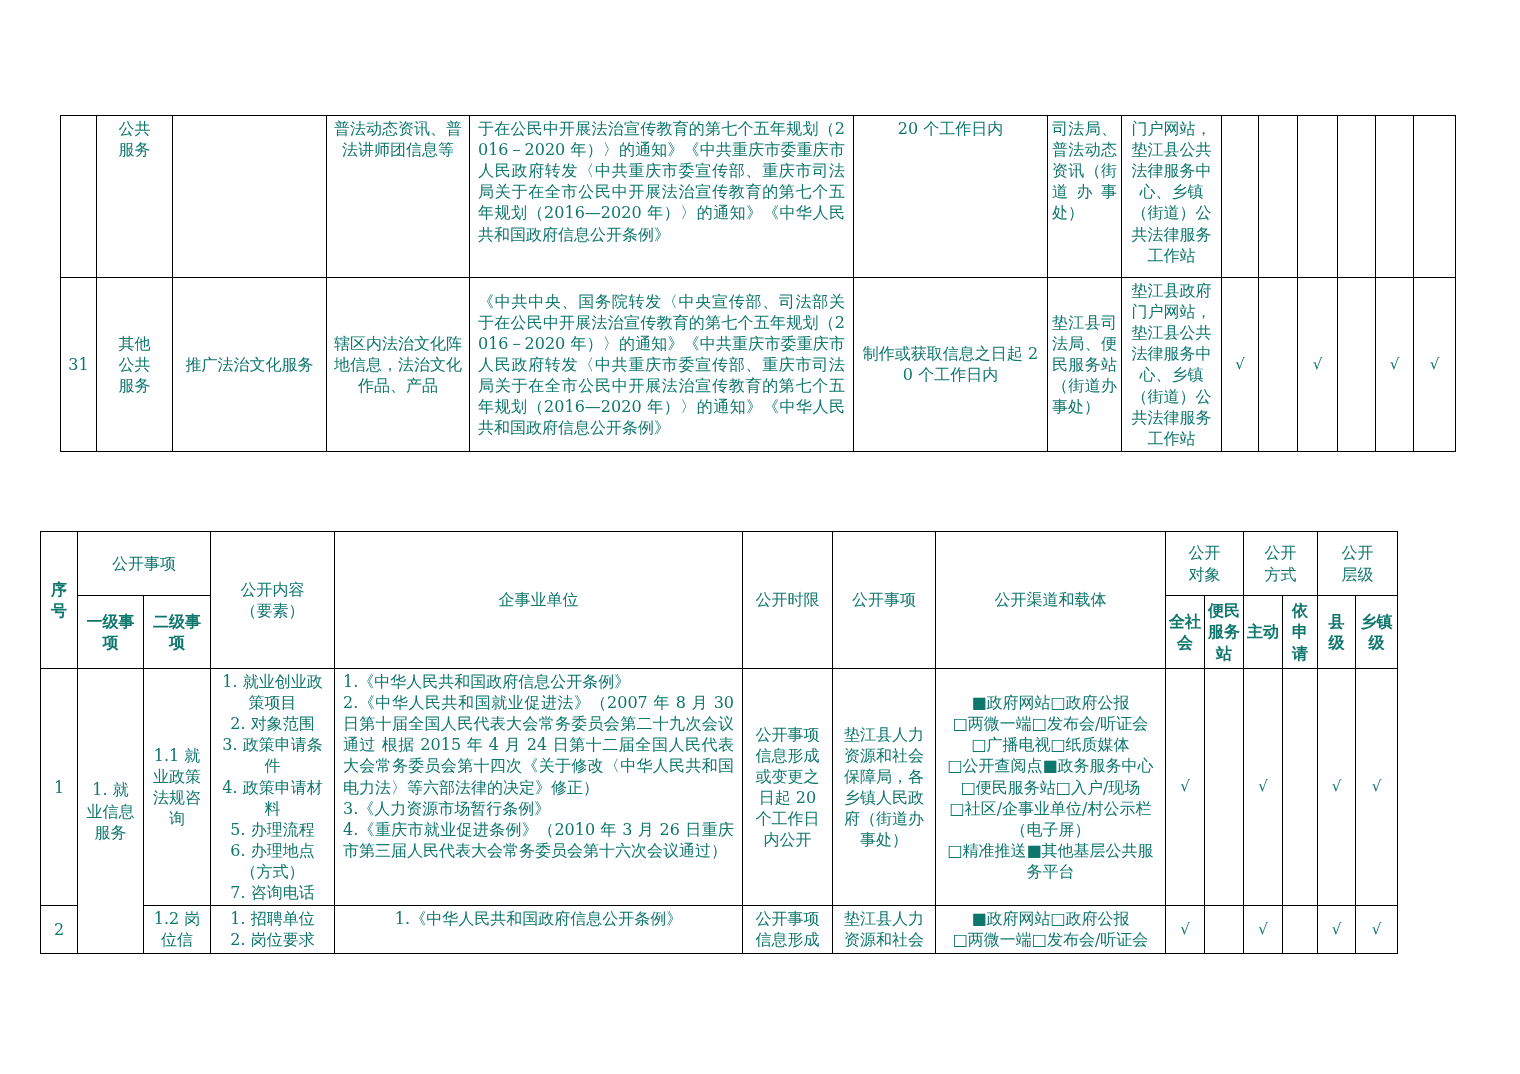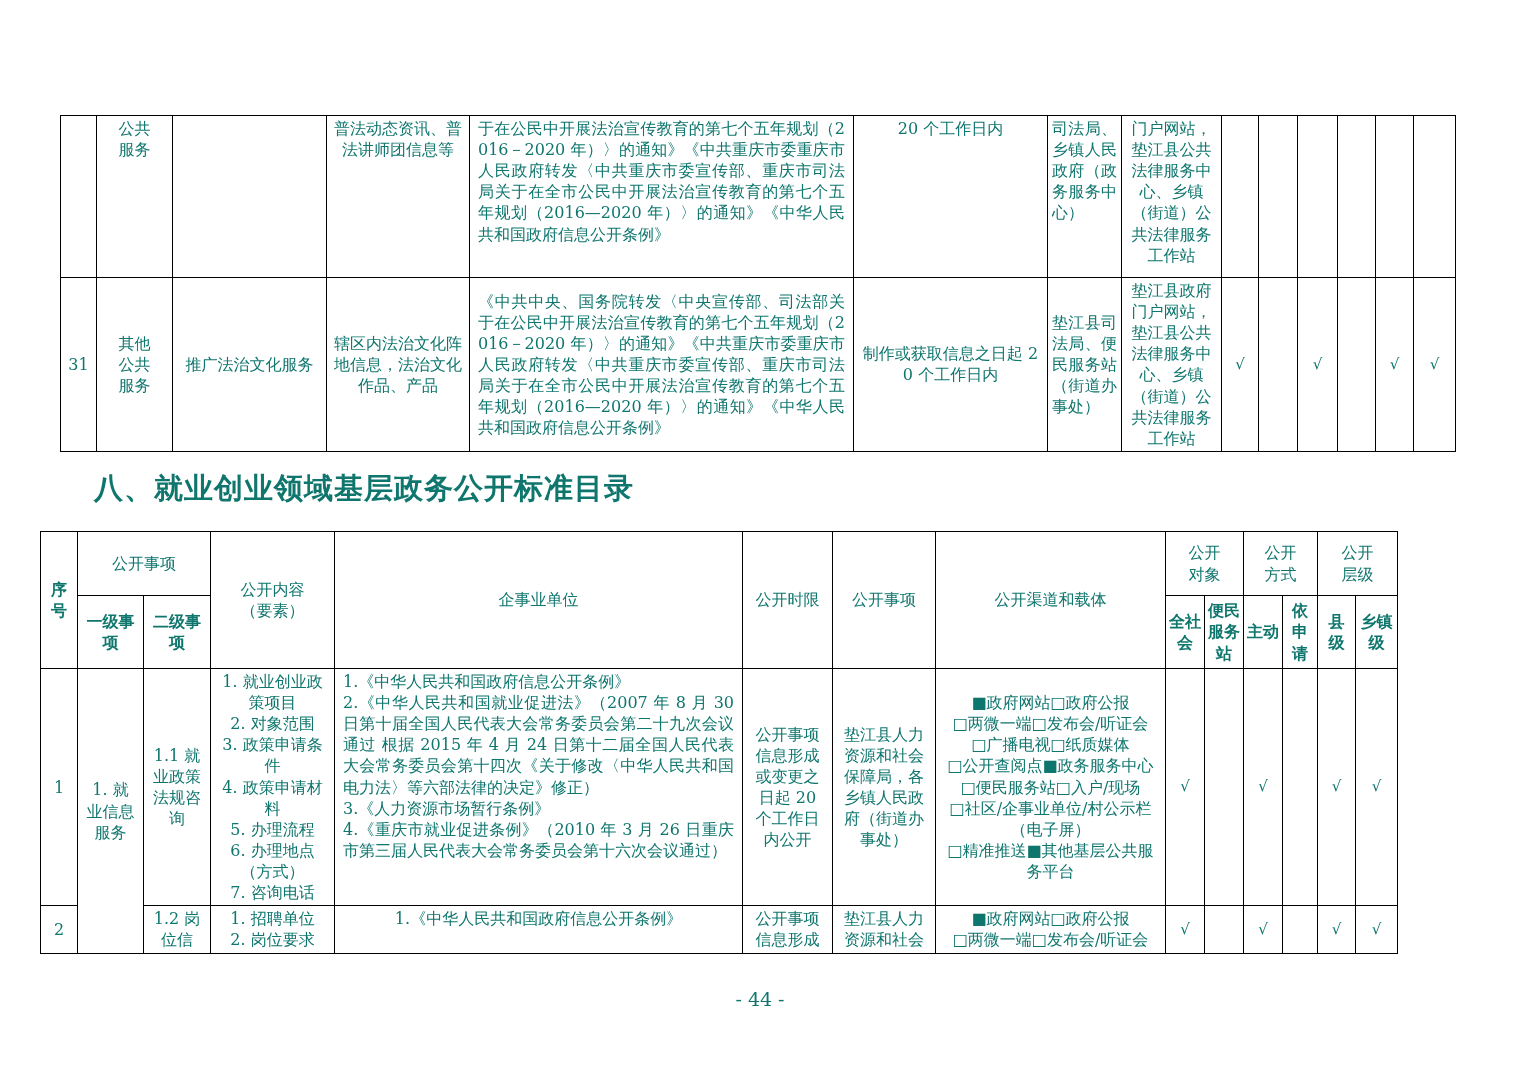--- a/index.html
+++ b/index.html
@@ -71,21 +71,21 @@
       <td class="vt left">
             <span class="cv">普法动态资讯、普法讲师团信息等</span>
           </td>
       <td class="vt left just pad8">
             <span class="cv">于在公民中开展法治宣传教育的第七个五年规划（2016－2020 年）〉的通知》《中共重庆市委重庆市人民政府转发〈中共重庆市委宣传部、重庆市司法局关于在全市公民中开展法治宣传教育的第七个五年规划（2016—2020 年）〉的通知》《中华人民共和国政府信息公开条例》</span>
           </td>
       <td class="vt left pad8">
             <span class="cv">20 个工作日内</span>
           </td>
       <td class="vt left just">
-            <span class="cv">司法局、乡镇人民政府（政务服务中心）</span>
+            <span class="cv">司法局、普法动态资讯（街道办事处）</span>
           </td>
       <td class="vt left">
             <span class="cv">门户网站，垫江县公共法律服务中心、乡镇（街道）公共法律服务工作站</span>
           </td>
       <td class="chk">
             <span class="cv"></span>
           </td>
       <td class="chk">
             <span class="cv"></span>
           </td>
@@ -142,21 +142,20 @@
       <td class="chk">
             <span class="cv">√</span>
           </td>
       <td class="chk">
             <span class="cv">√</span>
           </td>
     </tr>
   </tbody>
     </table>
 
-  <div class="heading">八、就业创业领域基层政务公开标准目录</div>
 
   <table class="t2">
     <colgroup>
       <col style="width:37px">
         <col style="width:66px">
         <col style="width:67px">
       <col style="width:124px">
         <col style="width:408px">
         <col style="width:90px">
       <col style="width:103px">
@@ -329,15 +328,14 @@
       <td class="chk">
             <span class="cv">√</span>
           </td>
       <td class="chk">
             <span class="cv">√</span>
           </td>
     </tr>
   </tbody>
     </table>
 
-  <div class="footer">- 44 -</div>
 
 </div>
 
 </body></html>

